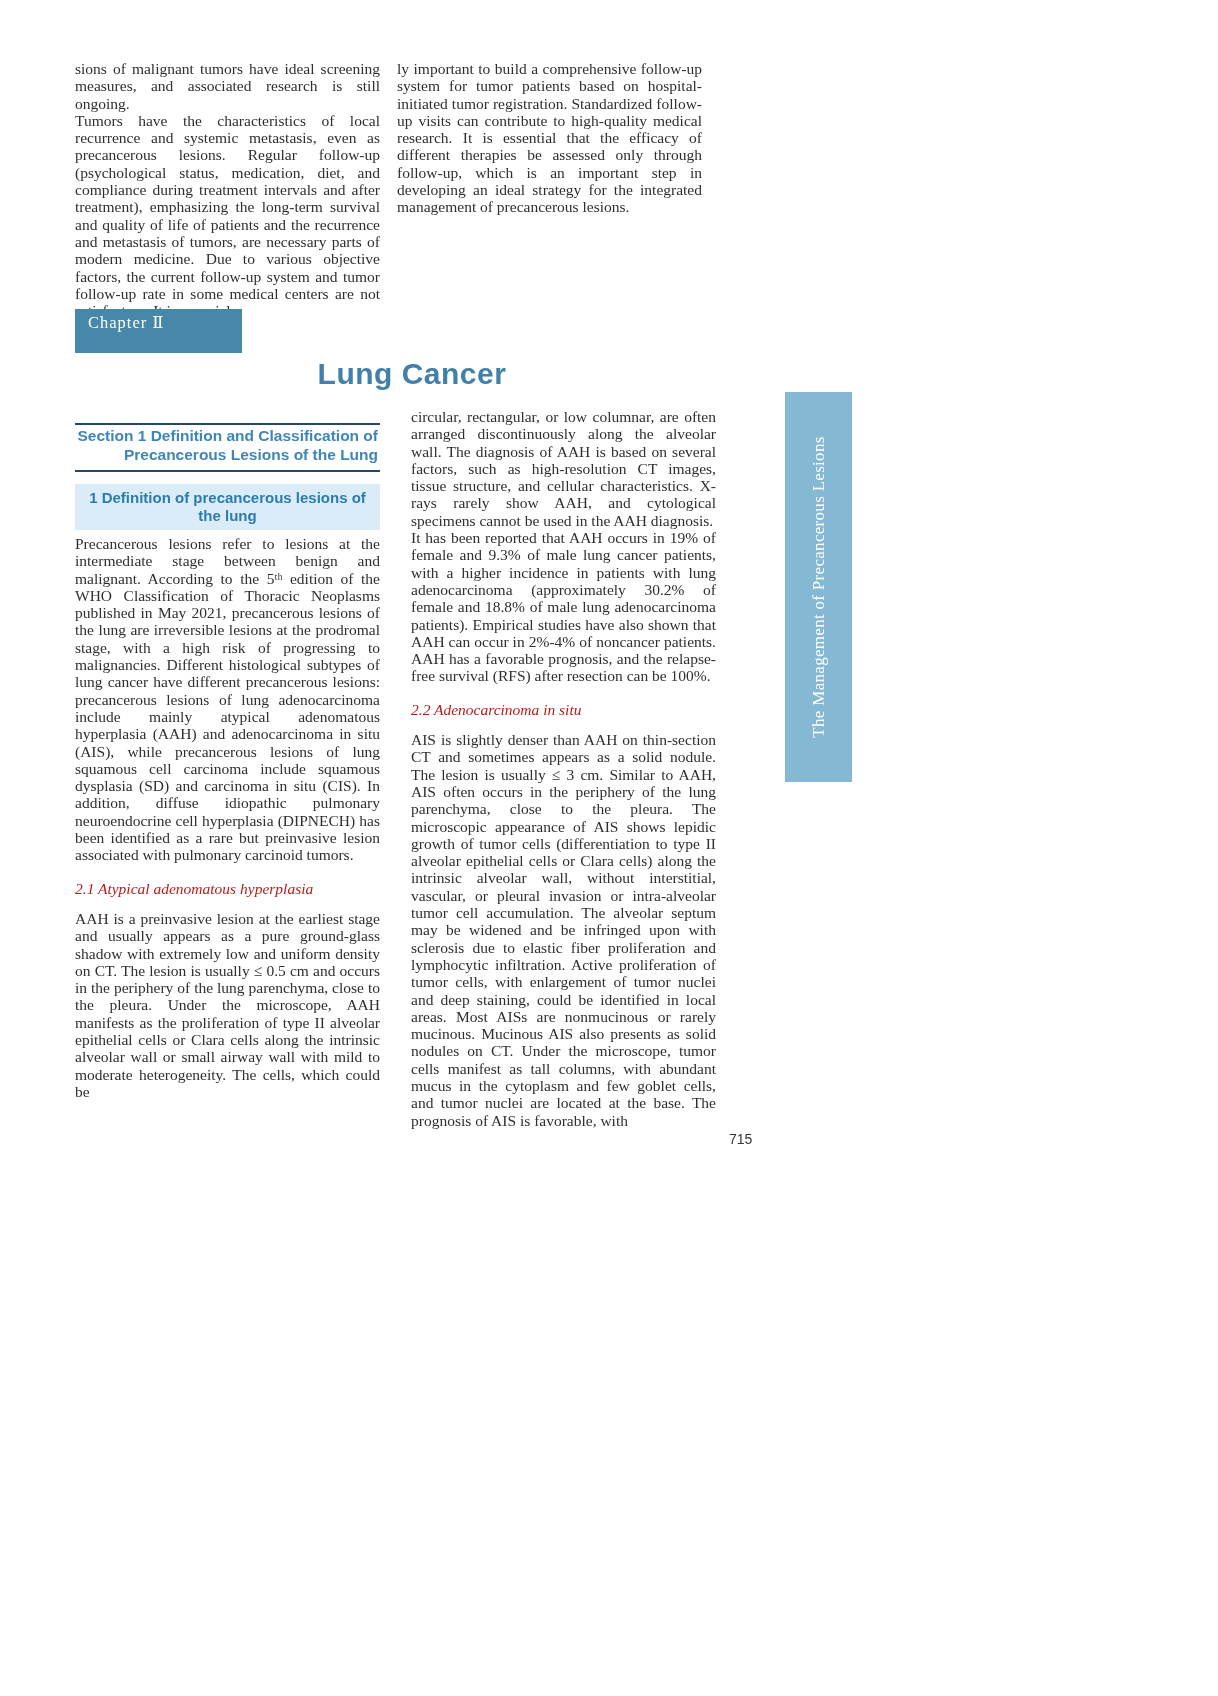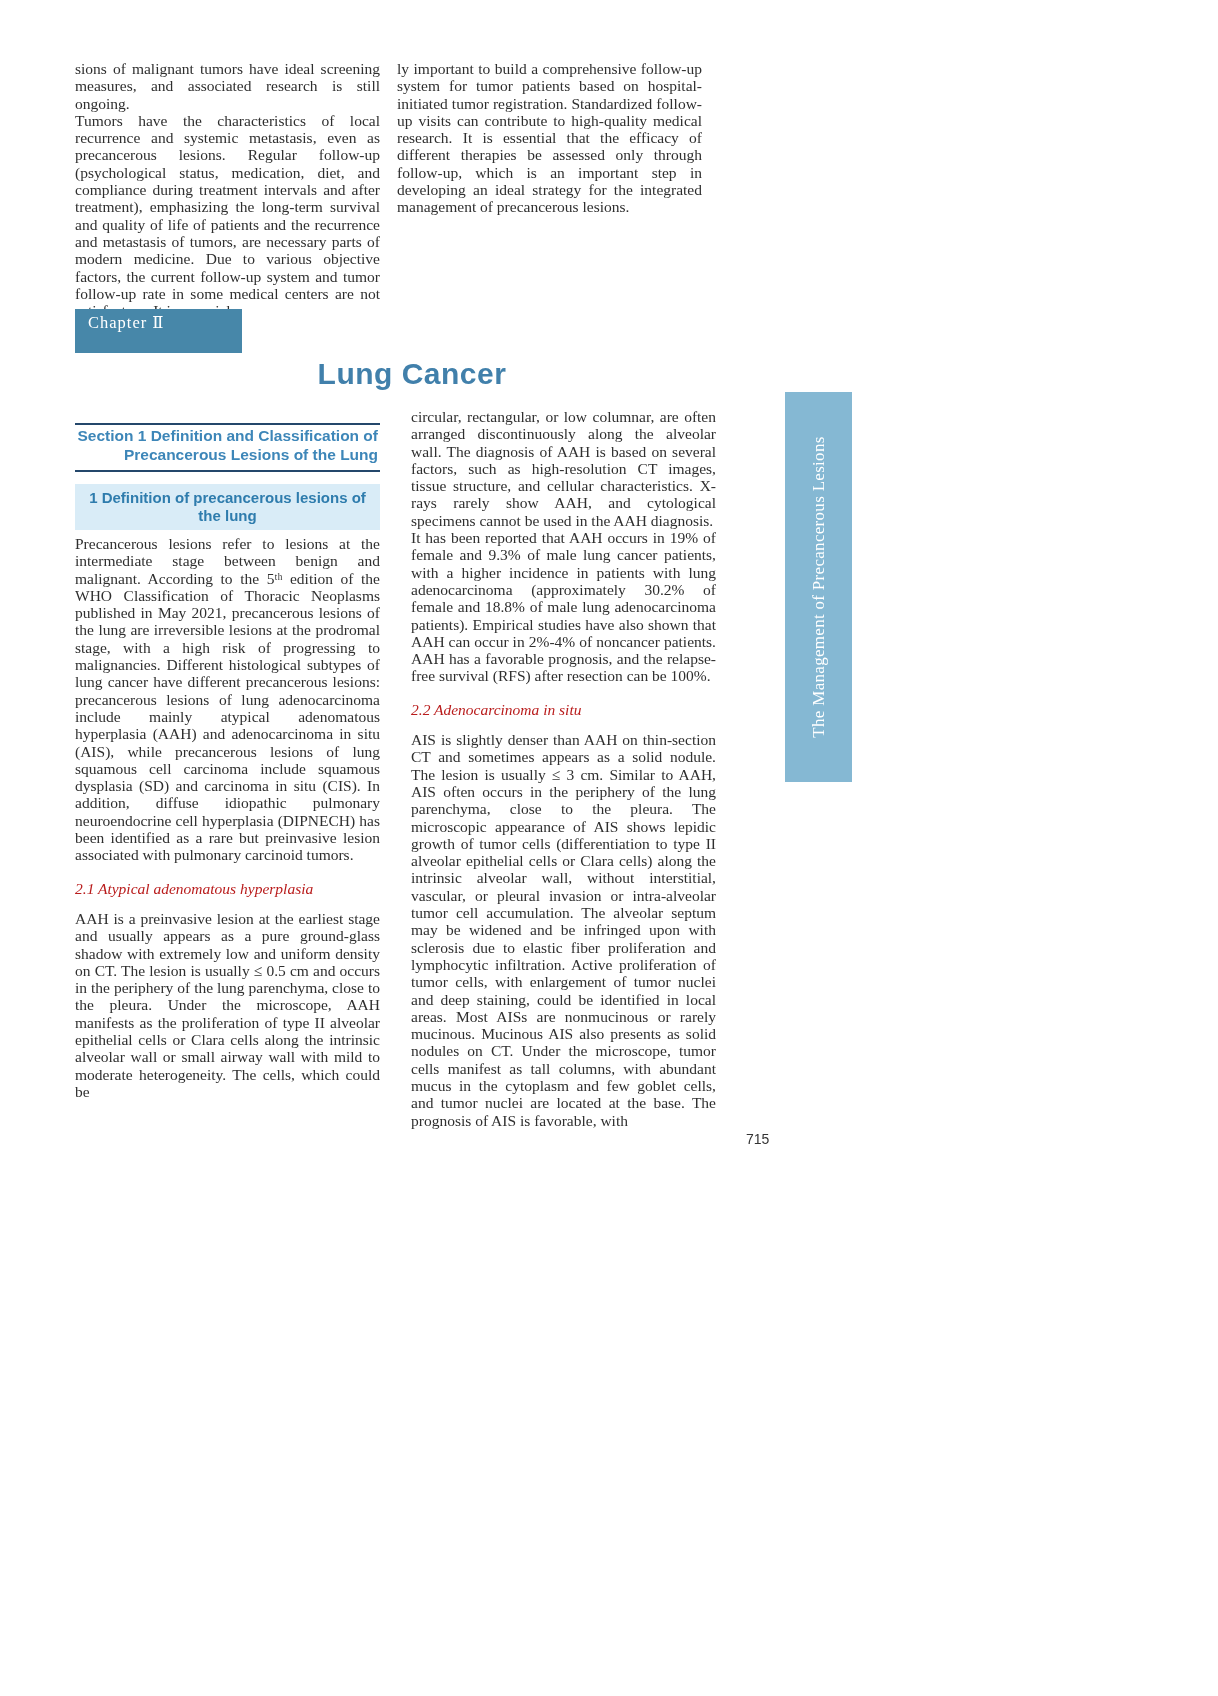--- a/index.html
+++ b/index.html
@@ -61,21 +61,21 @@
     background:#85b8d3;
   }
   .sidebar-text {
     position:absolute; top:50%; left:50%;
     transform:translate(-50%,-50%) rotate(-90deg);
     white-space:nowrap;
     font-family:"Liberation Serif","DejaVu Serif",serif;
     font-size:17px; color:#ffffff; letter-spacing:0.3px;
   }
   .page-number {
-    position:absolute; left:746px; top:1131px;
+    position:absolute; left:729px; top:1131px;
     font-family:"Liberation Sans","DejaVu Sans",sans-serif;
     font-size:14px; color:#333333;
   }
 </style>
 </head>
 <body>
 
 <div class="page">
 
   <section class="top-columns">

